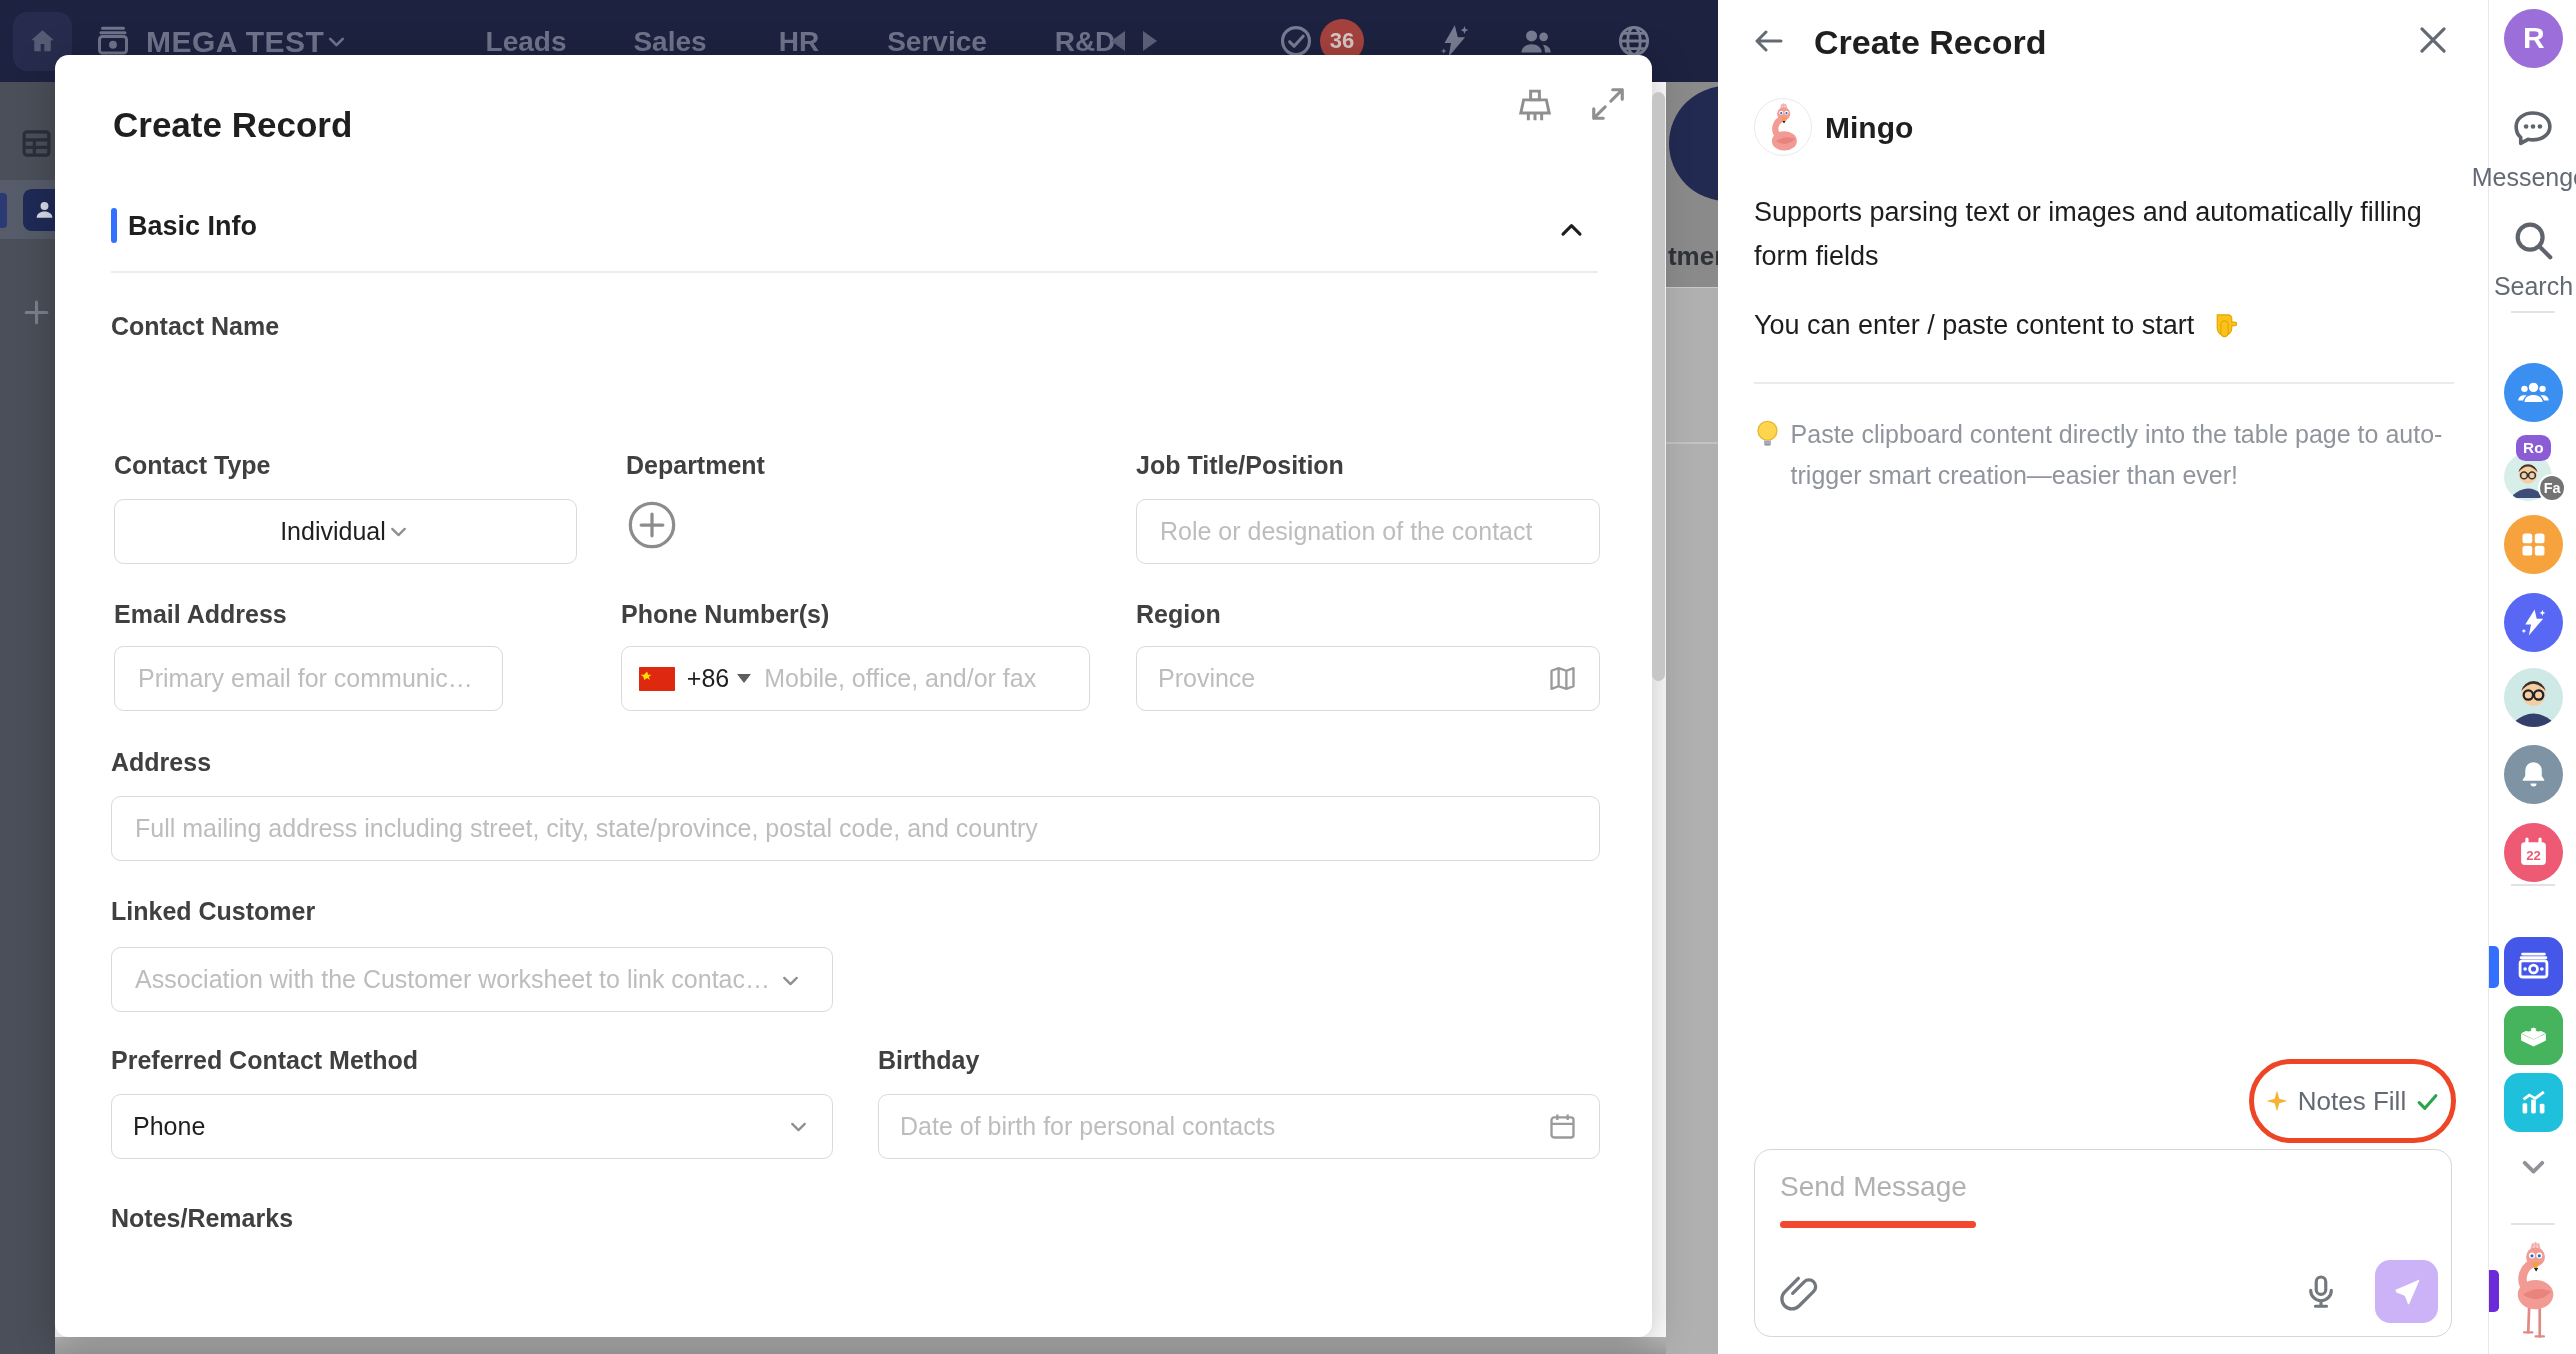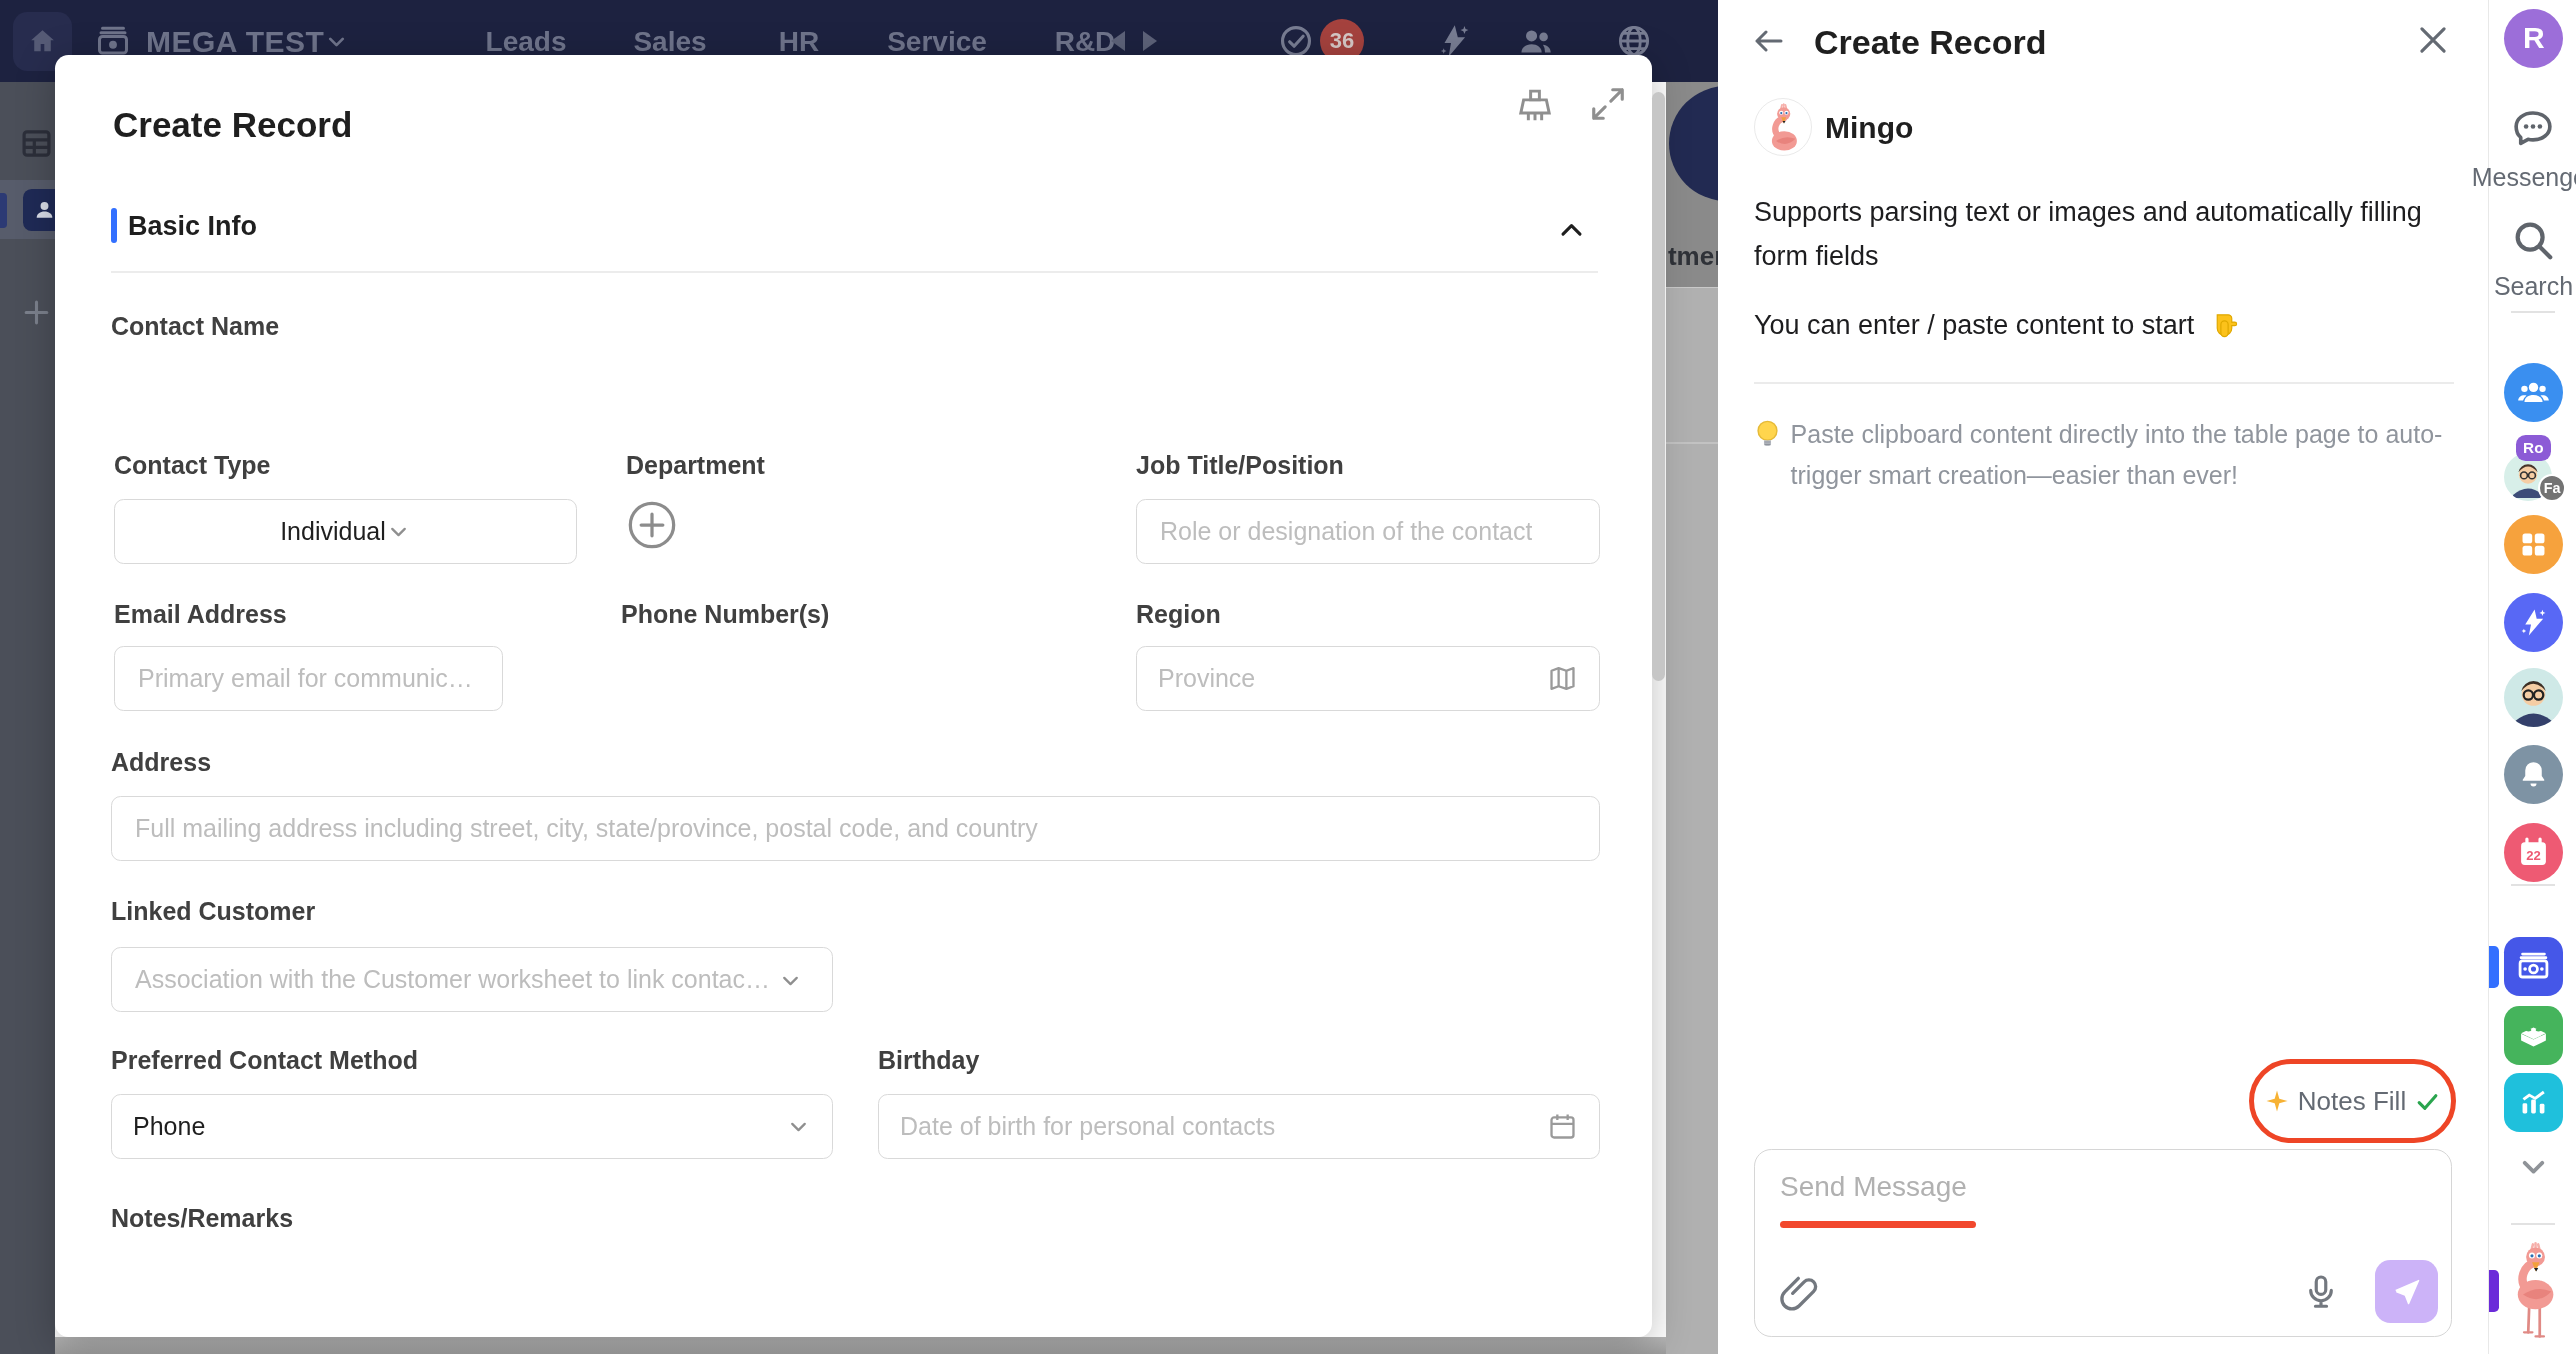--- a/index.html
+++ b/index.html
@@ -211,20 +211,31 @@
       <span class="ph">Role or designation of the contact</span>
     </div>
 
     <div class="abs lbl" style="left:59px;top:545px">Email Address</div>
     <div class="abs lbl" style="left:566px;top:545px">Phone Number(s)</div>
     <div class="abs lbl" style="left:1081px;top:545px">Region</div>
 
     <div class="abs field" style="left:59px;top:591px;width:389px;padding:0 23px">
       <span class="ph">Primary email for communication</span>
     </div>
+    <div class="abs field" style="left:566px;top:591px;width:469px;padding:0 17.3px">
+      <div id="flag">
+        <svg width="36" height="26" viewBox="0 0 30 20">
+            <rect width="30" height="20" fill="#de2910"></rect>
+            <path d="M6 3.2l1.1 3.3h3.4L7.8 8.6l1 3.3L6 9.9l-2.8 2-1-3.3-2.7-2.1h3.4z" fill="#ffde00" transform="scale(0.82) translate(2.2,1.4)"></path>
+          </svg>
+      </div>
+      <span id="dial-code">+86</span>
+      <span id="dial-caret"></span>
+      <span class="ph">Mobile, office, and/or fax</span>
+    </div>
     <div class="abs field" style="left:1081px;top:591px;width:464px;padding:0 21px;justify-content:space-between">
       <span class="ph">Province</span>
       <svg class="fld-ic" viewBox="0 0 24 24" fill="none" stroke="currentColor" stroke-width="1.8" stroke-linejoin="round">
           <path d="M3.5 6l5.5-2 6 2 5.5-2v14l-5.5 2-6-2-5.5 2z"></path>
           <path d="M9 4.2v13.9M15 6.1v13.9"></path>
         </svg>
     </div>
 
     <div class="abs lbl" style="left:56px;top:693px">Address</div>
     <div class="abs field" style="left:56px;top:741px;width:1489px;padding:0 23px">

